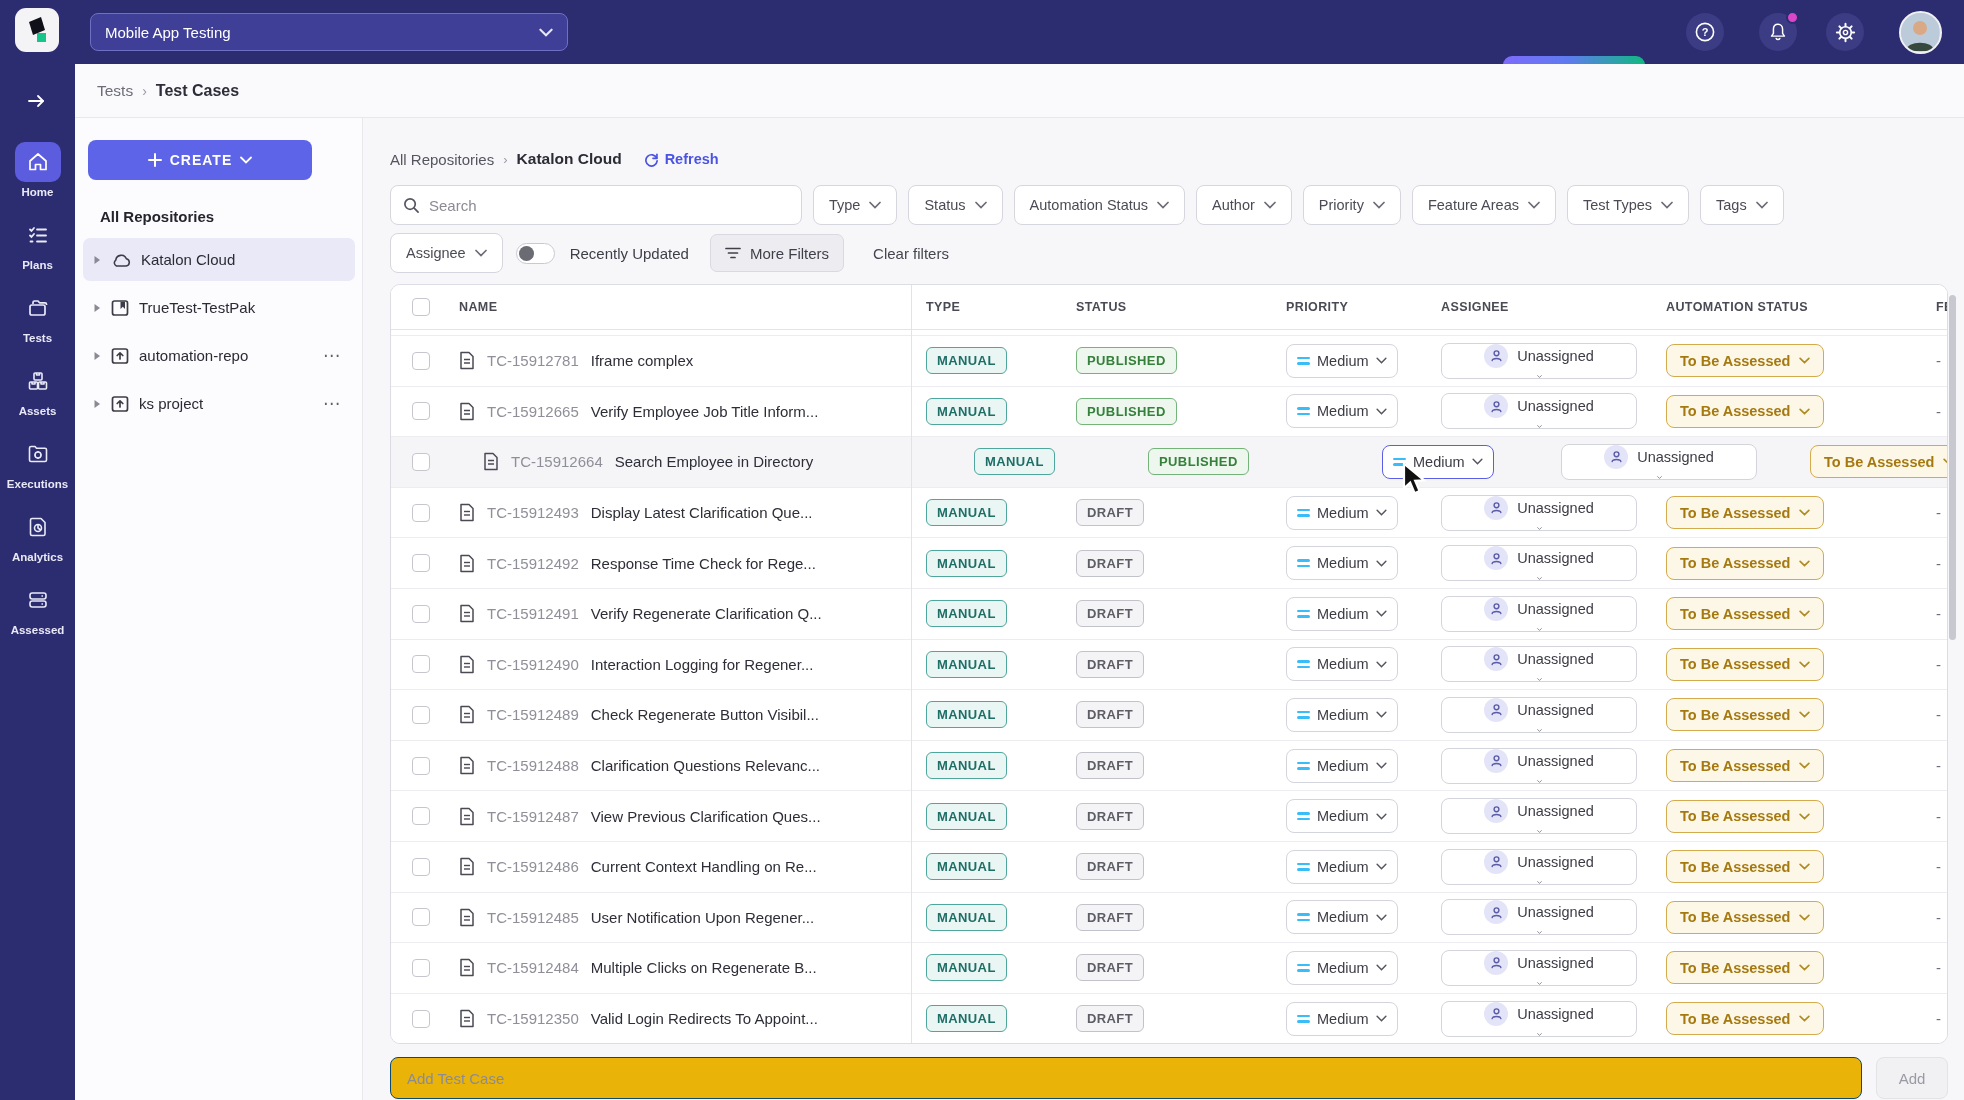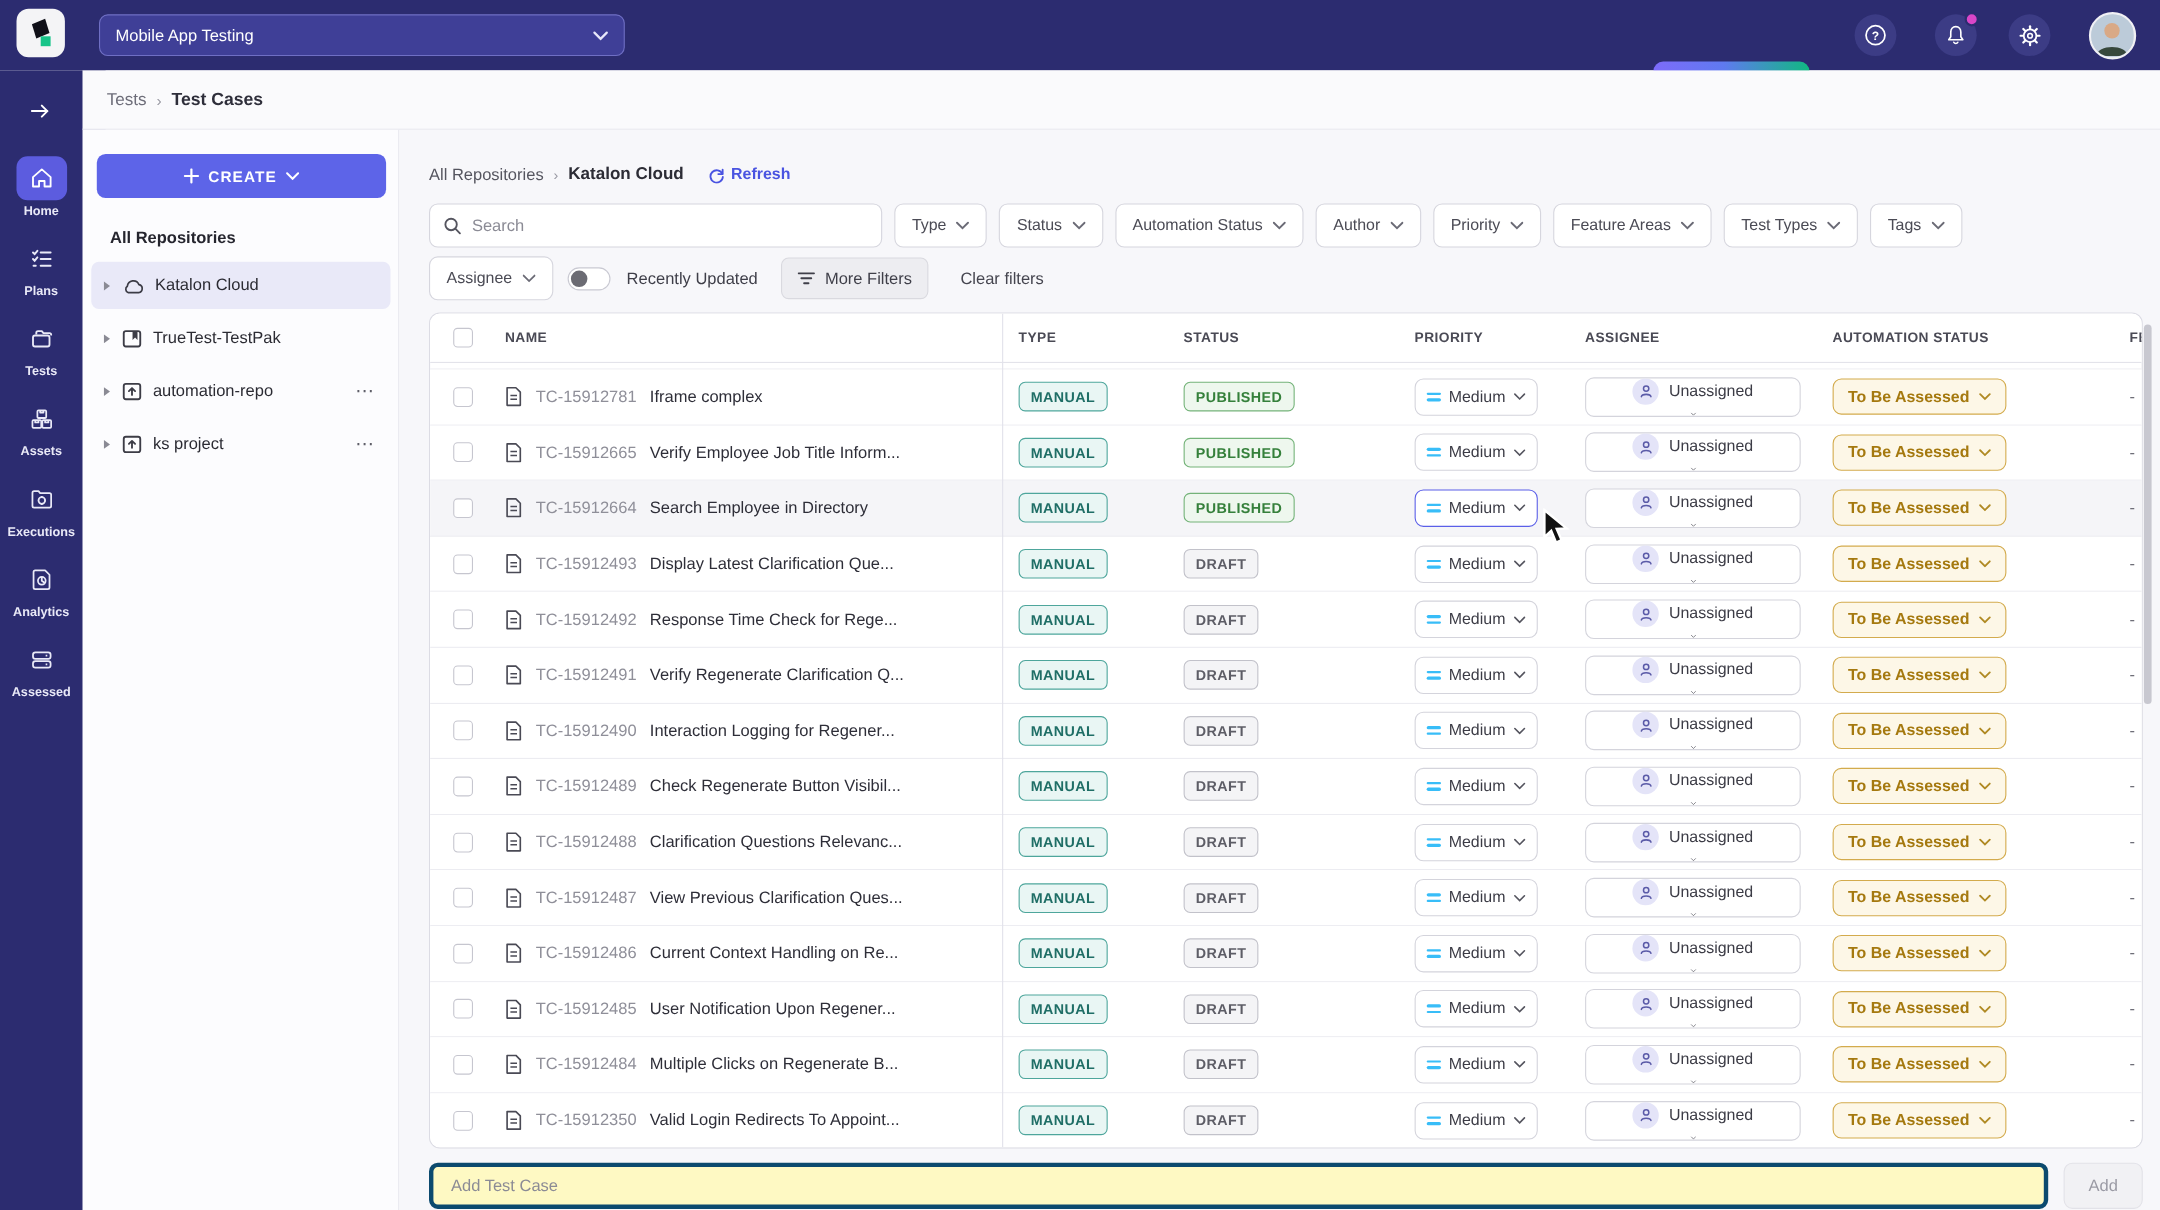--- a/index.html
+++ b/index.html
@@ -26,21 +26,21 @@
   .rail-lbl { font-size:11.5px; font-weight:bold; color:#e9e9f7; }
 
   
   .crumbbar { position:absolute; left:75px; top:64px; width:1889px; height:54px; background:#fafafc; border-bottom:1px solid #e7e7ee; display:flex; align-items:center; padding-left:22px; }
   .crumb-parent { color:#6d6d79; font-size:15.5px; }
   .crumb-sep { color:#9a9aa4; margin:0 9px; font-size:14px; }
   .crumb-cur { color:#2e2e3a; font-size:16px; font-weight:bold;text-align:right; }
 
   
   .repopanel { position:absolute; left:75px; top:118px; width:288px; height:982px; background:#fcfcfe; border-right:1px solid #e7e7ee; }
-  .create-btn { position:absolute; left:13px; top:22px; width:263px; height:40px; background:#5d64e8; border:none; border-radius:8px; color:#fff; font-size:14px; font-weight:bold; letter-spacing:1px; font-family:inherit; display:flex; align-items:center; justify-content:center; gap:8px; }
+  .create-btn { position:absolute; left:13px; top:22px; width:224px; height:40px; background:#5d64e8; border:none; border-radius:8px; color:#fff; font-size:14px; font-weight:bold; letter-spacing:1px; font-family:inherit; display:flex; align-items:center; justify-content:center; gap:8px; }
   .repo-head { position:absolute; left:25px; top:90px; font-size:15px; font-weight:bold; color:#25252e; }
   .repo-list { position:absolute; left:8px; top:120px; width:272px; display:flex; flex-direction:column; gap:5px; }
   .repo-item { height:43px; border-radius:7px; display:flex; align-items:center; padding:0 10px 0 10px; gap:9px; color:#2b2b33; font-size:15px; cursor:default; }
   .repo-item.selected { background:#e9e9f8; }
   .repo-caret { color:#8a8a94; flex:0 0 auto; display:flex; }
   .repo-ic { color:#3c3c46; display:flex; flex:0 0 auto; }
   .repo-dots { margin-left:auto; color:#5e5e68; font-size:17px; letter-spacing:1px; padding:0 4px; }
 
   
   .main { position:absolute; left:363px; top:118px; width:1601px; height:982px; background:#f7f7fa; }
@@ -67,21 +67,21 @@
   
   .tablewrap { position:absolute; left:27px; top:166px; width:1558px; height:760px; background:#fff; border:1px solid #dcdce4; border-radius:10px; overflow:hidden; }
   .tgrid { display:grid; grid-template-columns:60px 460px 150px 210px 155px 225px 270px 1fr; align-items:center; }
   .thead { height:45px; border-bottom:1px solid #e3e3ea; background:#fff; }
   .th { font-size:12.5px; font-weight:bold; letter-spacing:0.4px; color:#4a4a55; padding-left:15px; white-space:nowrap; overflow:hidden; }
   .th.name { padding-left:8px; }
   .cbcell { display:flex; justify-content:center; }
   .cb { width:18px; height:18px; border:1.5px solid #c6c6cf; border-radius:4px; background:#fff; }
   .sliver { height:6px; border-bottom:1px solid #ececf1; }
   .trow { height:50.6px; border-bottom:1px solid #ececf1; background:#fff; }
-  .trow.hl { background:#f5f5f8; }
+  .trow.hl { background:#f5f5f8;gap:24px; }
   .namecell { display:flex; align-items:center; gap:12px; padding-left:8px; overflow:hidden; white-space:nowrap; }
   .docic { flex:0 0 auto; color:#4a4a55; display:flex; }
   .tcid { color:#8f8f99; font-size:15px; }
   .tcname { color:#2e2e38; font-size:15px; }
   .cell { padding-left:15px; display:flex; align-items:center; }
   .badge { display:inline-flex; align-items:center; height:27px; padding:0 10px; border-radius:6px; font-size:13px; font-weight:bold; letter-spacing:0.4px; }
   .b-manual { color:#1f6e66; background:#e9f6f4; border:1px solid #4ea69c; }
   .b-pub { color:#35803b; background:#eef7ee; border:1px solid #74b379; }
   .b-draft { color:#5d5d66; background:#f4f4f6; border:1px solid #c2c2ca; }
   .pill { display:inline-flex; align-items:center; background:#fff; border:1px solid #d4d4dc; border-radius:8px; height:34px; padding:0 10px; gap:7px; color:#3c3c46; font-size:14.5px; }
@@ -92,21 +92,21 @@
   .asg-pill { width:196px; height:36px; justify-content:space-between; padding:0 12px;flex-direction:column; }
   .asg-left { display:flex; align-items:center; gap:9px; }
   .asg-av { width:24px; height:24px; border-radius:50%; background:#e4e4f8; display:flex; align-items:center; justify-content:center; color:#5b5ba8; }
   .auto-pill { background:#fdf7e7; border:1px solid #d3ab4d; color:#a5790f; height:33px; gap:9px; padding:0 13px; font-weight:bold; font-size:14.5px; }
   .auto-pill .chev { color:#b08a24; }
   .featcell { color:#6e6e78; font-size:15px; }
   .stickyline { position:absolute; left:520px; top:0; bottom:0; width:1px; background:#e2e2ea; box-shadow:5px 0 8px -3px rgba(30,30,60,0.10); pointer-events:none; }
 
   
   .addbar { position:absolute; left:27px; top:938px; width:1558px; height:44px; display:flex; align-items:center; gap:14px; }
-  .addinput { flex:1; height:42px; background:#fef9c3; border:4px solid #0c4a6e; border-radius:8px; padding:0 16px; font-size:15px; font-family:inherit; color:#3c3c46; outline:none; }
+  .addinput { flex:1; height:42px; background:#eab308; border:1px solid #0c4a6e; border-radius:8px; padding:0 16px; font-size:15px; font-family:inherit; color:#3c3c46; outline:none; }
   .addinput::placeholder { color:#8b8b95; }
   .addbtn { width:72px; height:42px; background:#f1f1f4; border:1px solid #e2e2e8; border-radius:8px; color:#9a9aa4; font-size:15px; font-family:inherit; }
 
   
   .vscroll { position:absolute; left:1949px; top:295px; width:7px; height:345px; border-radius:4px; background:#c8c8d0; }
   .cursor { position:absolute; left:1401px; top:462px; pointer-events:none; }
   svg { display:block; }
 </style>
 </head>
 <body>

